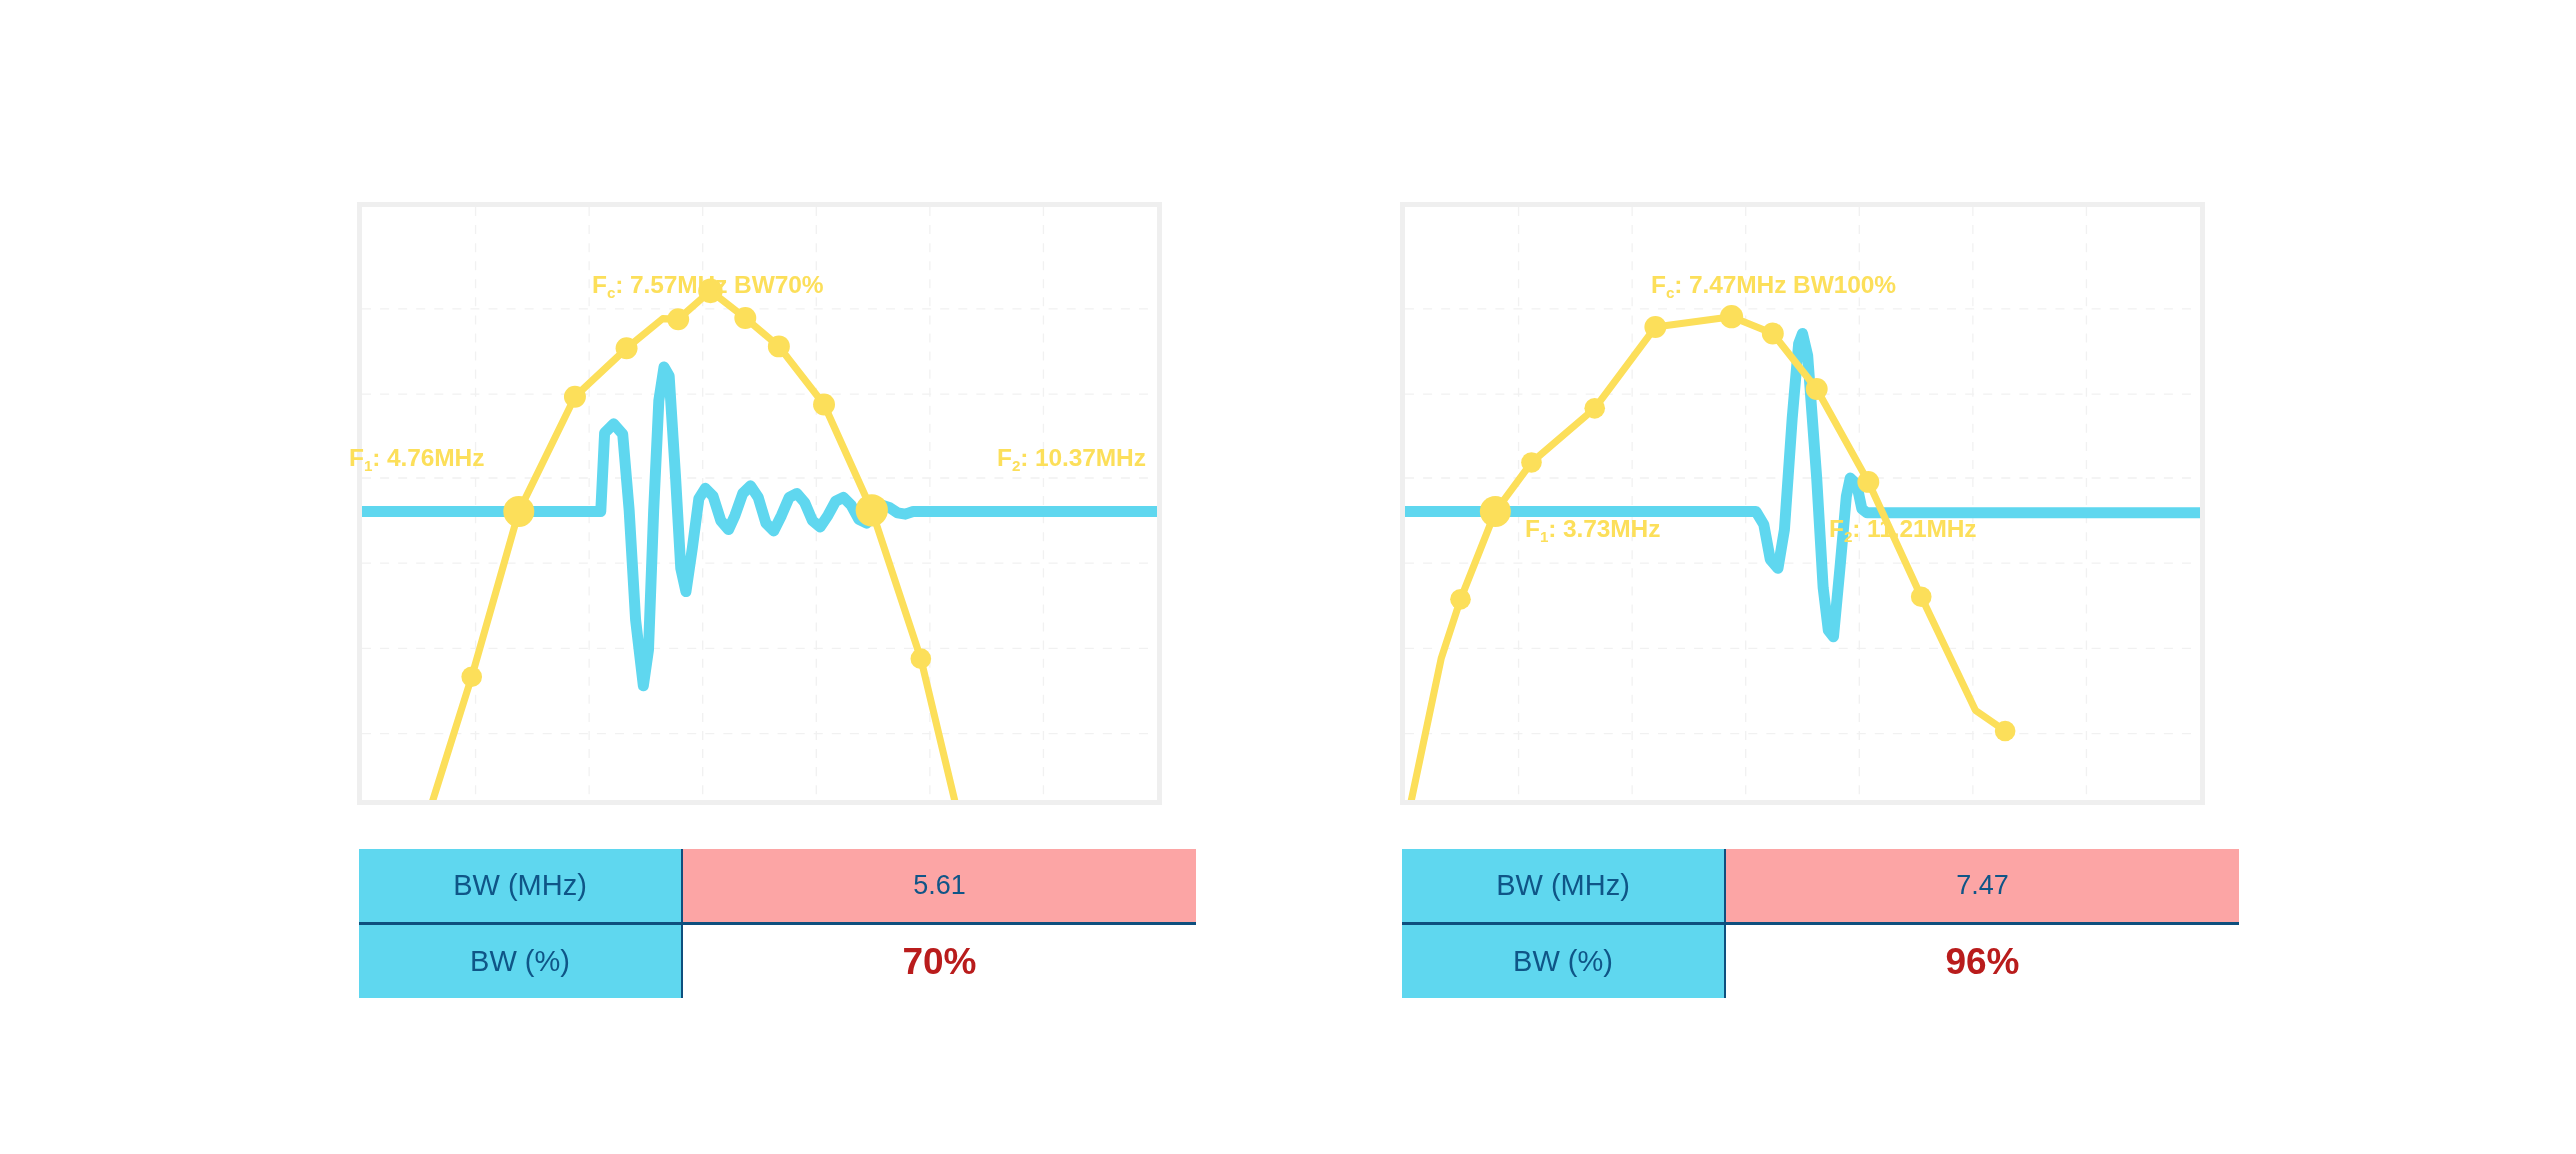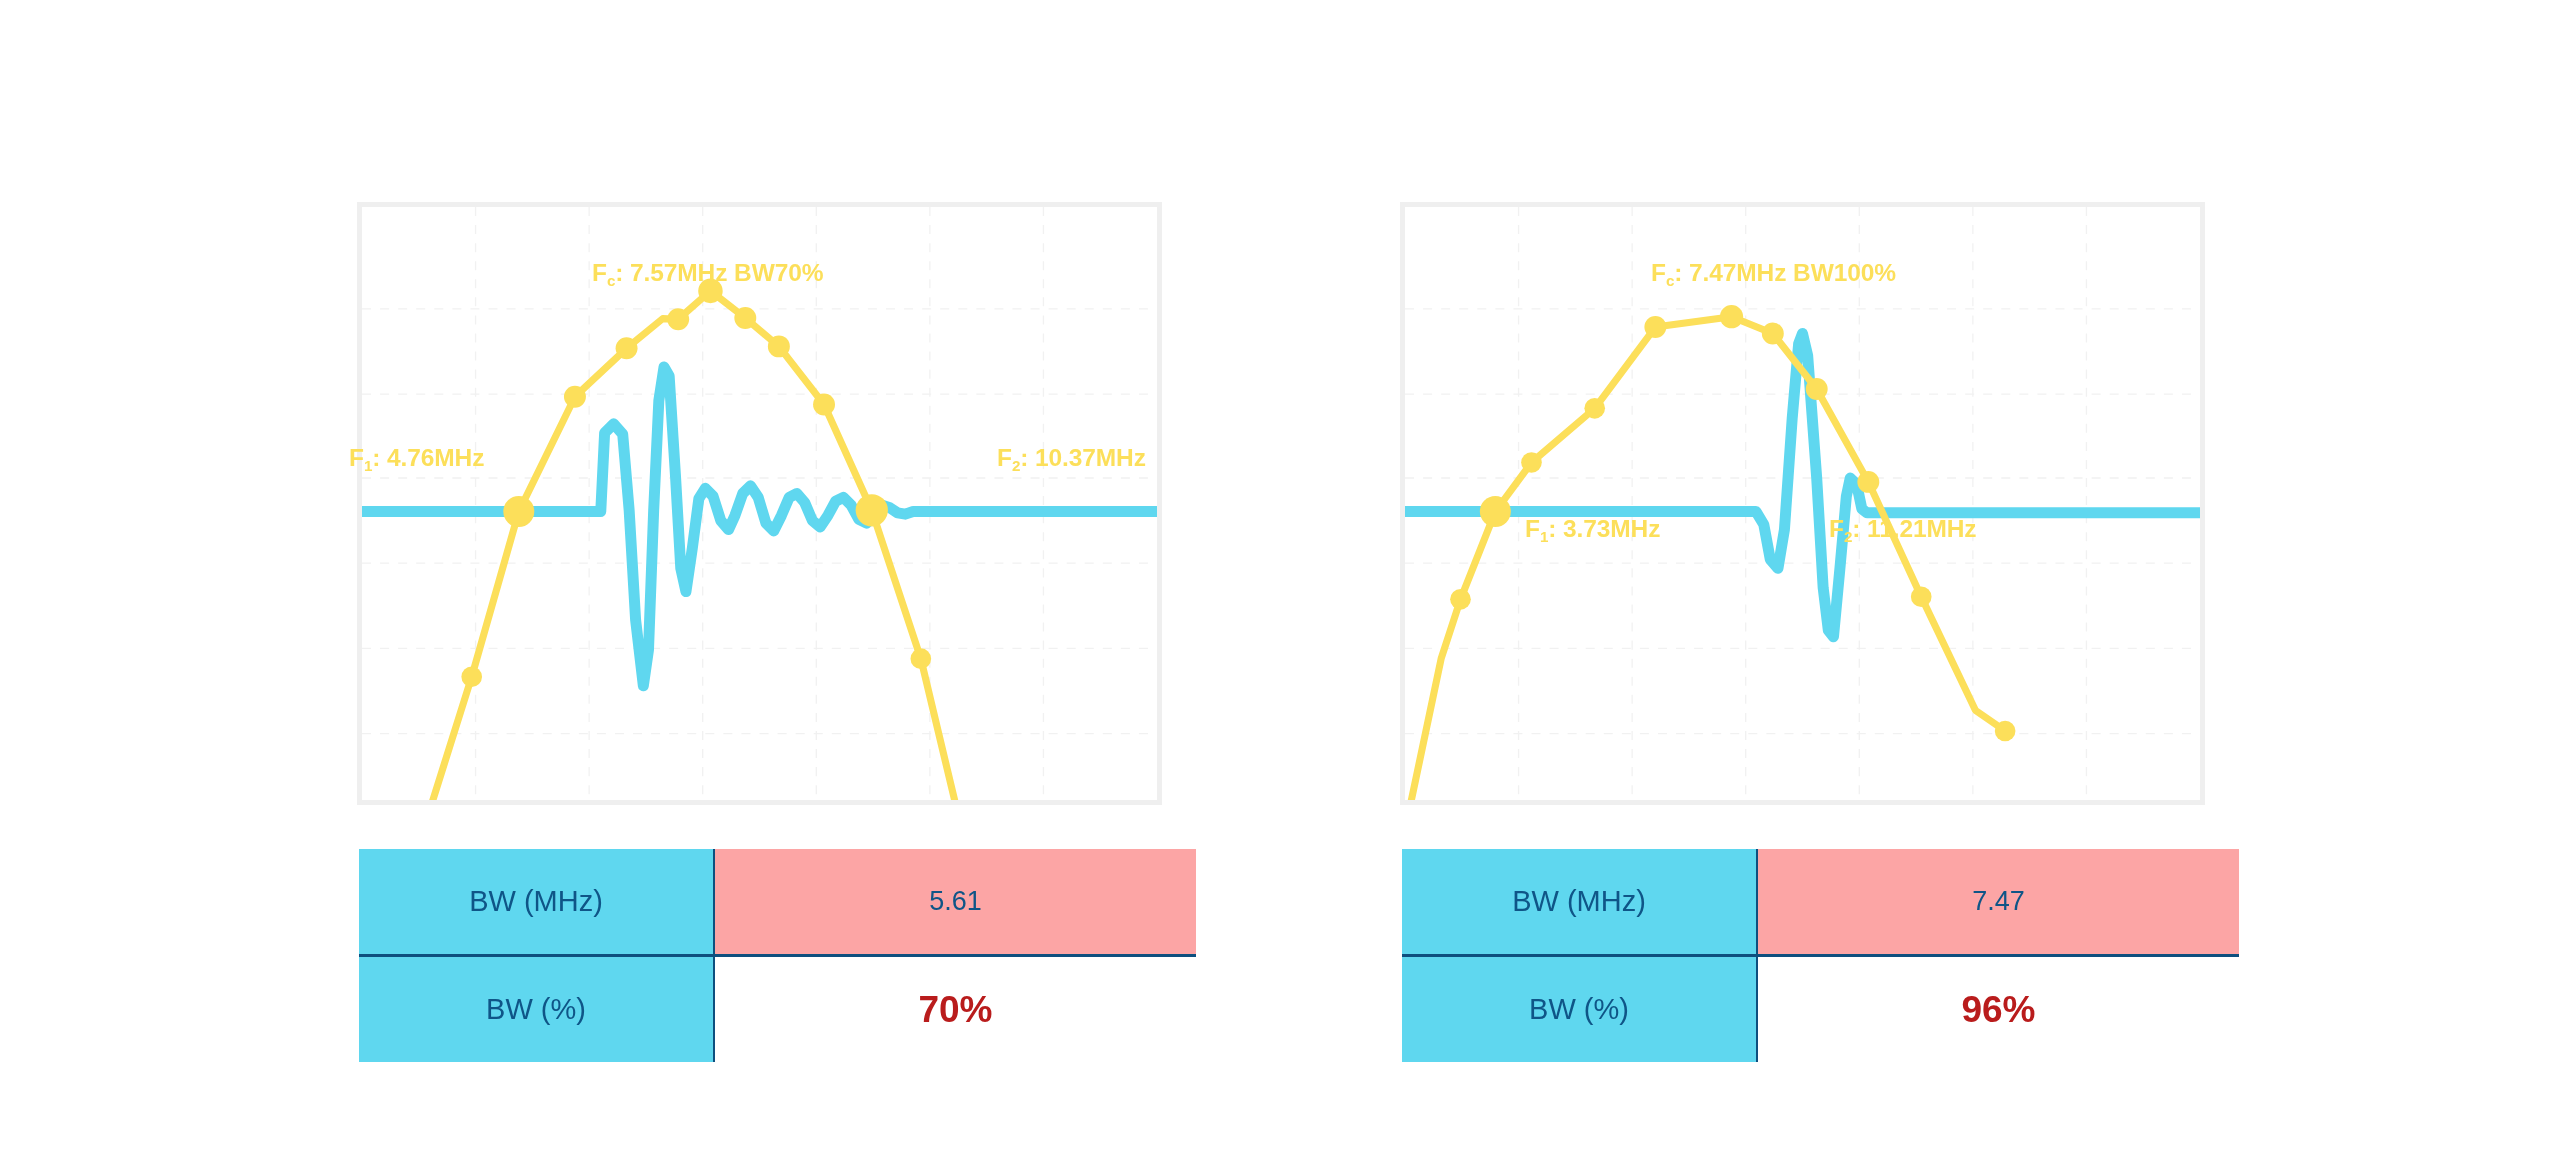--- a/index.html
+++ b/index.html
@@ -18,40 +18,40 @@
   .plot{position:absolute;inset:0;overflow:hidden;}
   .plot svg{display:block;width:100%;height:100%;}
 
   
   .anno{
     position:absolute;color:#FCDF5A;font-weight:bold;
     font-family:"Liberation Sans",sans-serif;white-space:nowrap;
     letter-spacing:-0.1px;
   }
   .anno sub{font-size:.62em;vertical-align:baseline;position:relative;top:.33em;}
-  .anno-fc{font-size:24.5px;}
+  .anno-fc{font-size:24.5px;margin-top:12px;}
   .anno-f1{font-size:24.5px;}
   .anno-f2{font-size:24.5px;}
 
   
   .l-fc{left:283px;top:259px;}
   .l-f1{left:40px;top:444px;}
   .l-f2{left:644px;top:444px;margin-left:44px;}
   
   .r-fc{left:299px;top:259px;}
   .r-f1{left:173px;top:515px;}
   .r-f2{left:477px;top:515px;}
 
   
   .bw-table{
     position:absolute;left:50px;top:849px;width:837px;
     border-collapse:collapse;table-layout:fixed;
   }
   .bw-table td{
-    height:73px;padding:16px;text-align:center;vertical-align:middle;
+    height:73px;padding:0;text-align:center;vertical-align:middle;
     font-family:"Liberation Sans",sans-serif;
   }
   .bw-table .hdr{
     width:322px;background:#5FD7EF;color:#0F5587;font-size:29px;
     border-right:2.6px solid #0E4F7E;
   }
   .bw-table .val{background:#fca5a5;color:#0F5587;font-size:27px;}
   .bw-table .val-pct{background:#ffffff;color:#b91c1c;font-size:37px;font-weight:bold;}
   .bw-table .row-top td{border-bottom:3.2px solid #0E4F7E;}
   .bw-table .row-top .hdr{border-bottom:3.2px solid #0E4F7E;}

